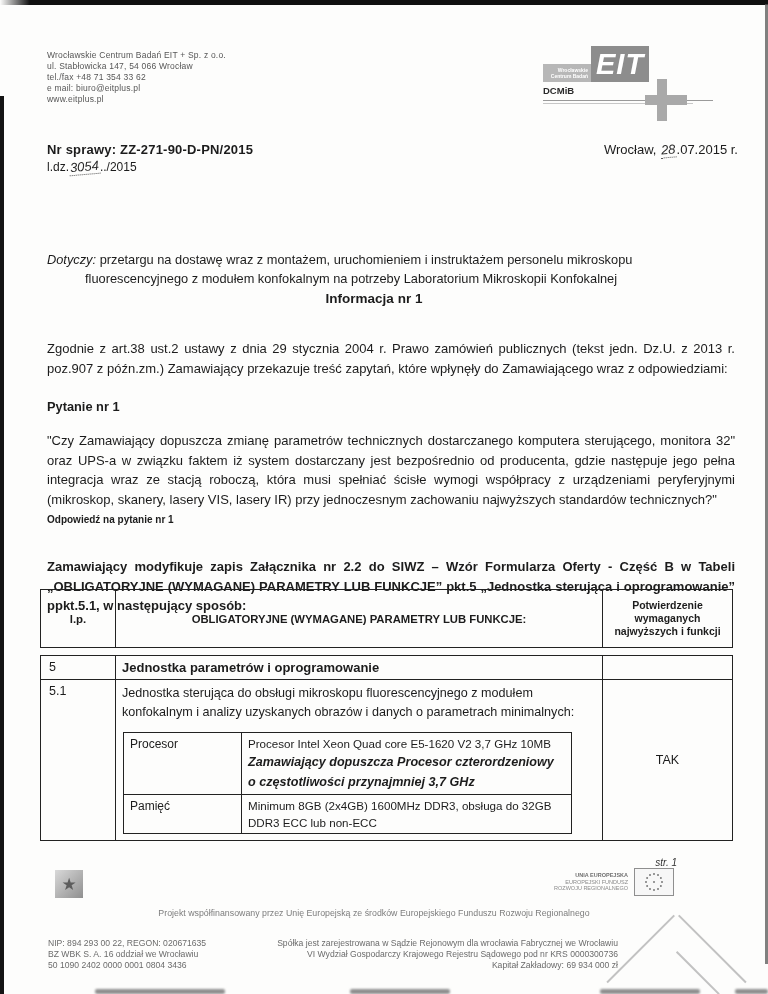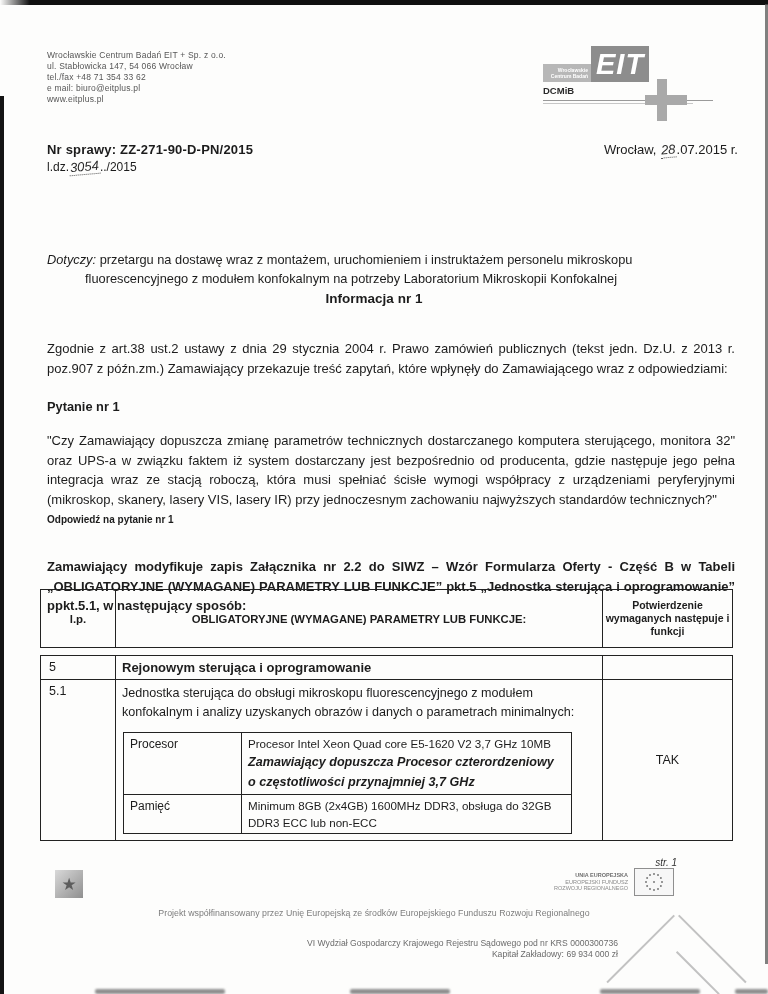--- a/index.html
+++ b/index.html
@@ -157,30 +157,30 @@
   <p class="para q-text">"Czy Zamawiający dopuszcza zmianę parametrów technicznych dostarczanego komputera sterującego, monitora 32" oraz UPS-a w związku faktem iż system dostarczany jest bezpośrednio od producenta, gdzie następuje jego pełna integracja wraz ze stacją roboczą, która musi spełniać ścisłe wymogi współpracy z urządzeniami peryferyjnymi (mikroskop, skanery, lasery VIS, lasery IR) przy jednoczesnym zachowaniu najwyższych standardów technicznych?"</p>
 
   <div class="a-head">Odpowiedź na pytanie nr 1</div>
   <p class="para a-text">Zamawiający modyfikuje zapis Załącznika nr 2.2 do SIWZ – Wzór Formularza Oferty - Część B w Tabeli „OBLIGATORYJNE (WYMAGANE) PARAMETRY LUB FUNKCJE” pkt.5 „Jednostka sterująca i oprogramowanie” ppkt.5.1, w następujący sposób:</p>
 
   <table class="tbl t-head">
     <tbody>
         <tr>
       <td class="c1">l.p.</td>
       <td class="c2">OBLIGATORYJNE (WYMAGANE) PARAMETRY LUB FUNKCJE:</td>
-      <td class="c3">Potwierdzenie wymaganych następuje i funkcji</td>
+      <td class="c3">Potwierdzenie wymaganych najwyższych i funkcji</td>
     </tr>
   </tbody>
     </table>
 
   <table class="tbl t-main">
     <tbody>
         <tr>
       <td class="num" style="width:75px;">5</td>
-      <td class="row5-txt" style="width:487px;">Rejonowym sterująca i oprogramowanie</td>
+      <td class="row5-txt" style="width:487px;">Jednostka parametrów i oprogramowanie</td>
       <td class="confirm-cell" style="width:130px;"></td>
     </tr>
     <tr>
       <td class="num">5.1</td>
       <td class="row51-cell">
         <div>Jednostka sterująca do obsługi mikroskopu fluorescencyjnego z modułem konfokalnym i analizy uzyskanych obrazów i danych o parametrach minimalnych:</div>
         <table class="inner">
           <tbody>
                 <tr>
             <td class="lbl">Procesor</td>
@@ -215,18 +215,24 @@
       <div>EUROPEJSKI FUNDUSZ</div>
       <div>ROZWOJU REGIONALNEGO</div>
     </div>
     <div class="eu-flag">
         <span class="eu-stars"></span>
       </div>
   </div>
 
   <div class="cofinanced">Projekt współfinansowany przez Unię Europejską ze środków Europejskiego Funduszu Rozwoju Regionalnego</div>
 
+  <div class="f-info-left">
+    <div>NIP: 894 293 00 22, REGON: 020671635</div>
+    <div>BZ WBK S. A. 16 oddział we Wrocławiu</div>
+    <div>50 1090 2402 0000 0001 0804 3436</div>
+  </div>
   <div class="f-info-right">
+    <div>Spółka jest zarejestrowana w Sądzie Rejonowym dla wrocławia Fabrycznej we Wrocławiu</div>
     <div>VI Wydział Gospodarczy Krajowego Rejestru Sądowego pod nr KRS 0000300736</div>
     <div>Kapitał Zakładowy: 69 934 000 zł</div>
   </div>
 
 </div>
 
 </body></html>

